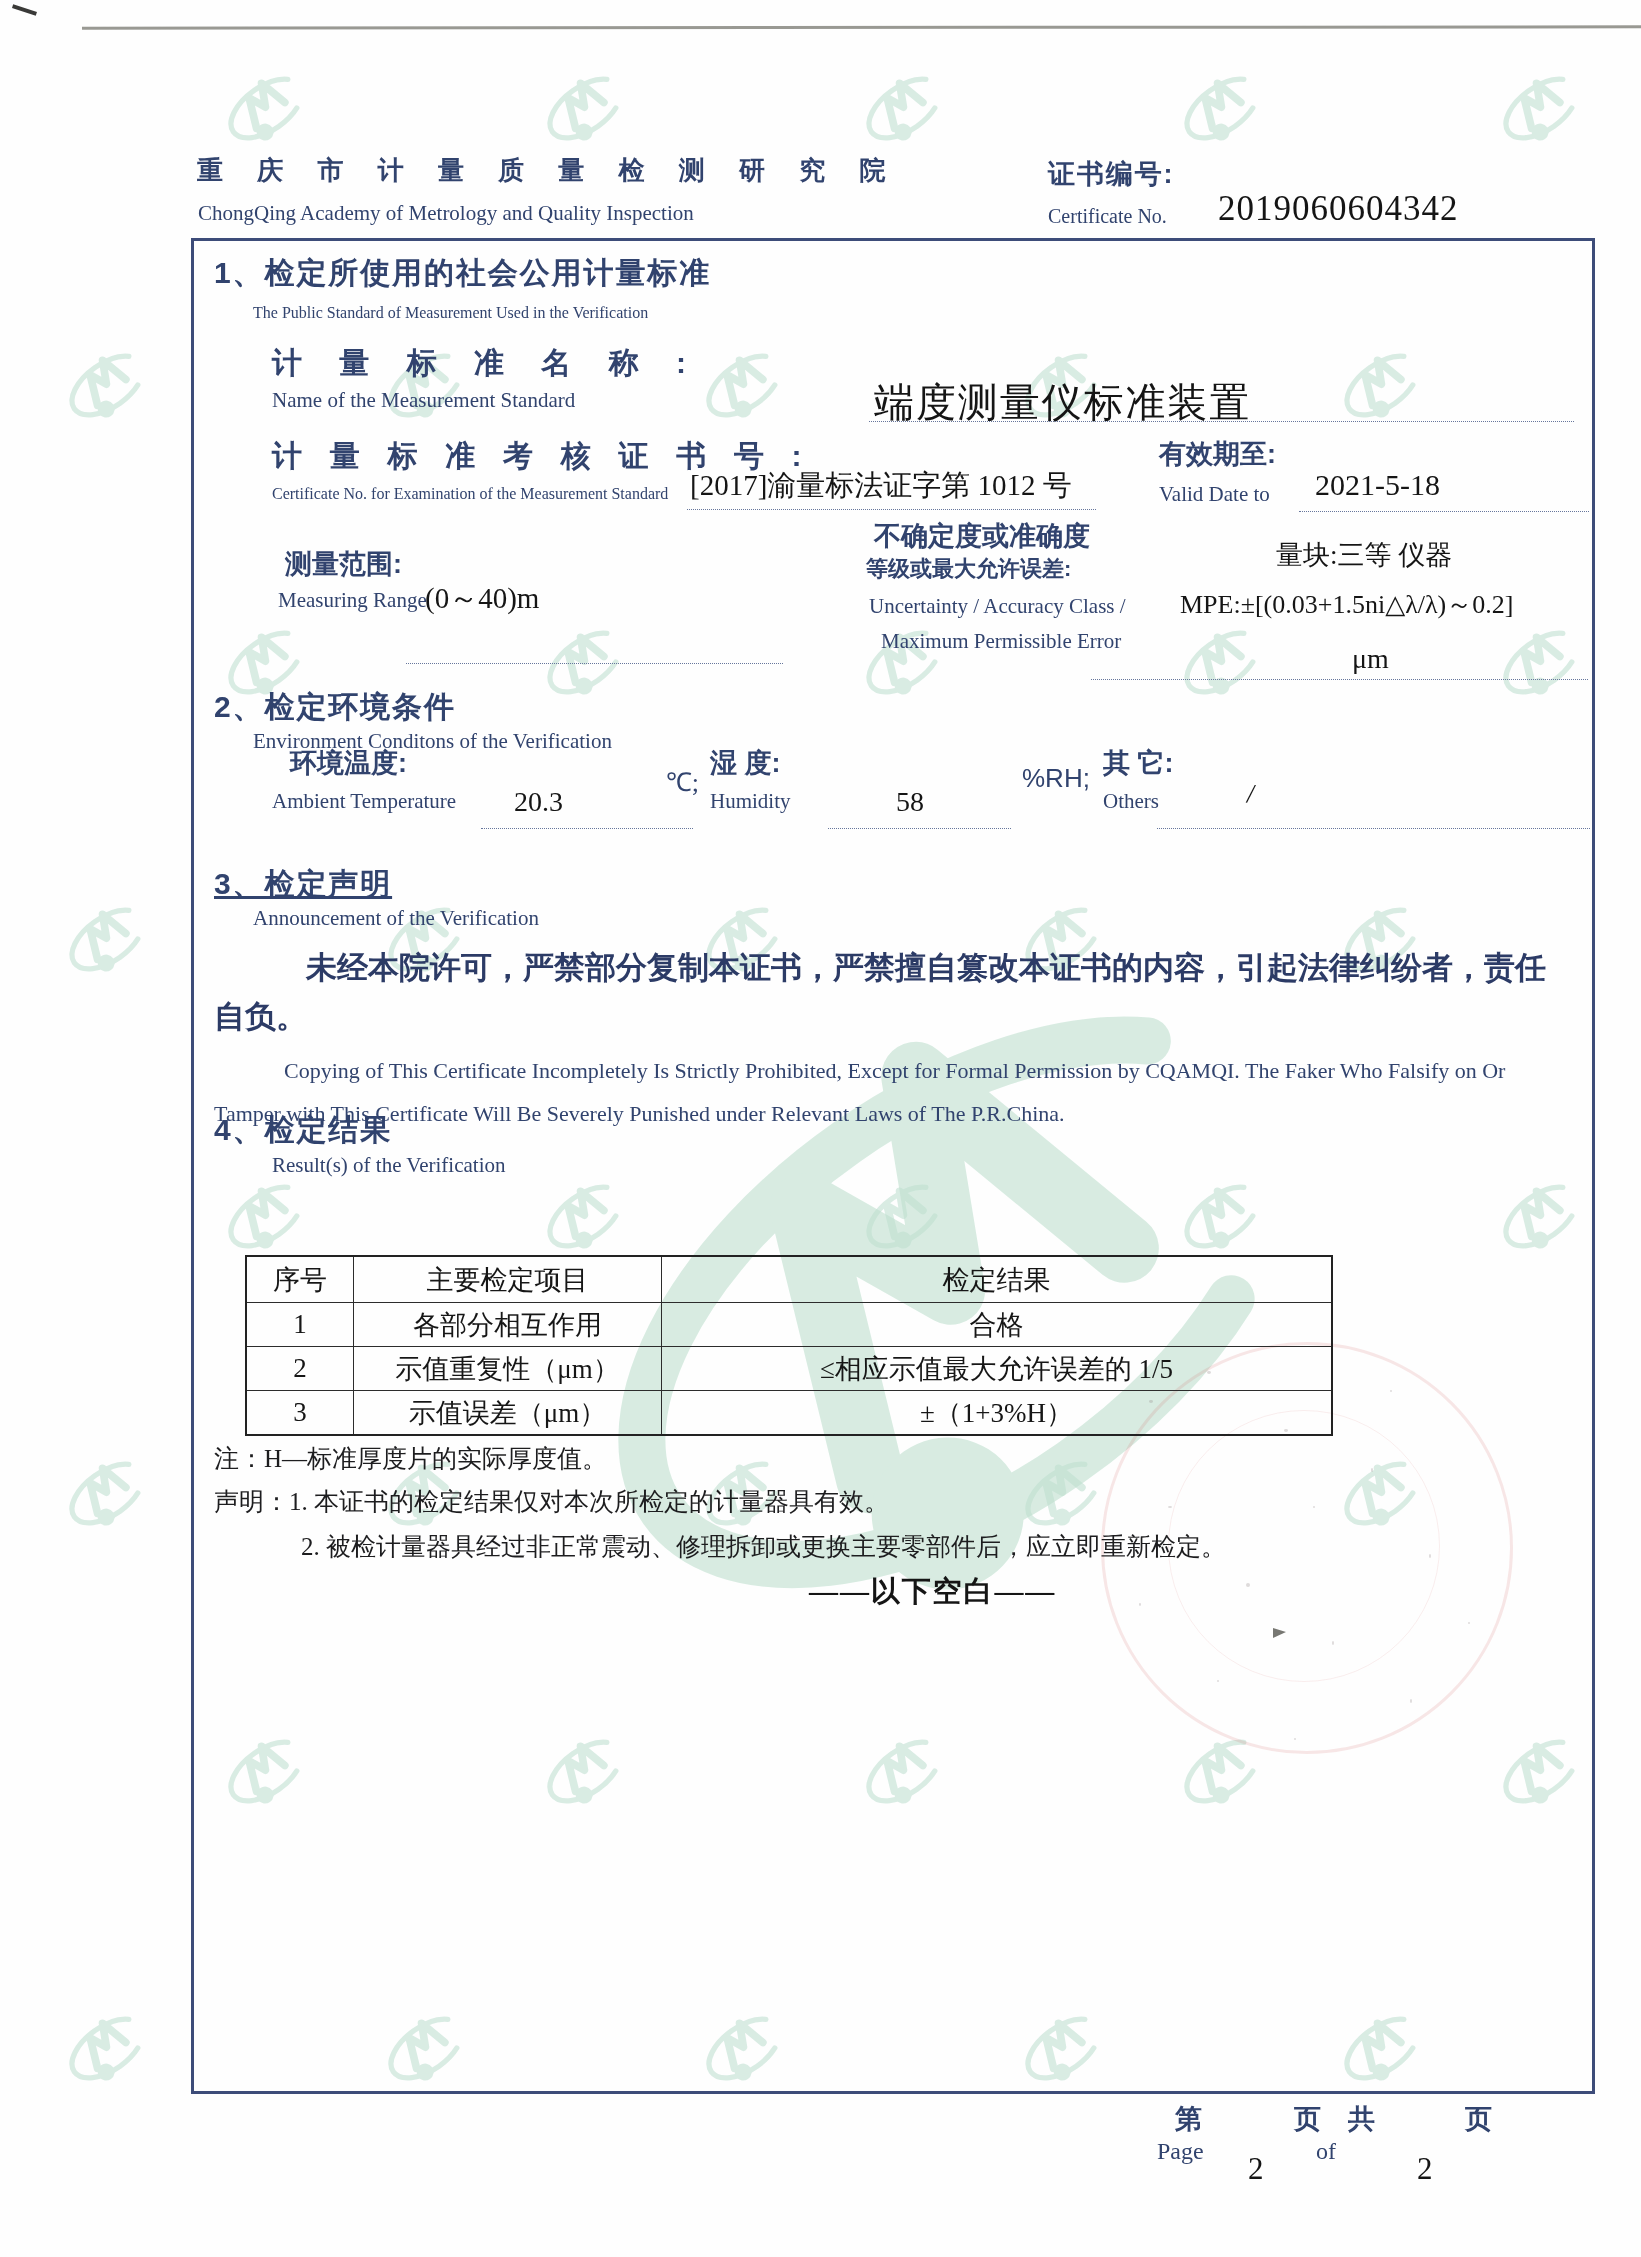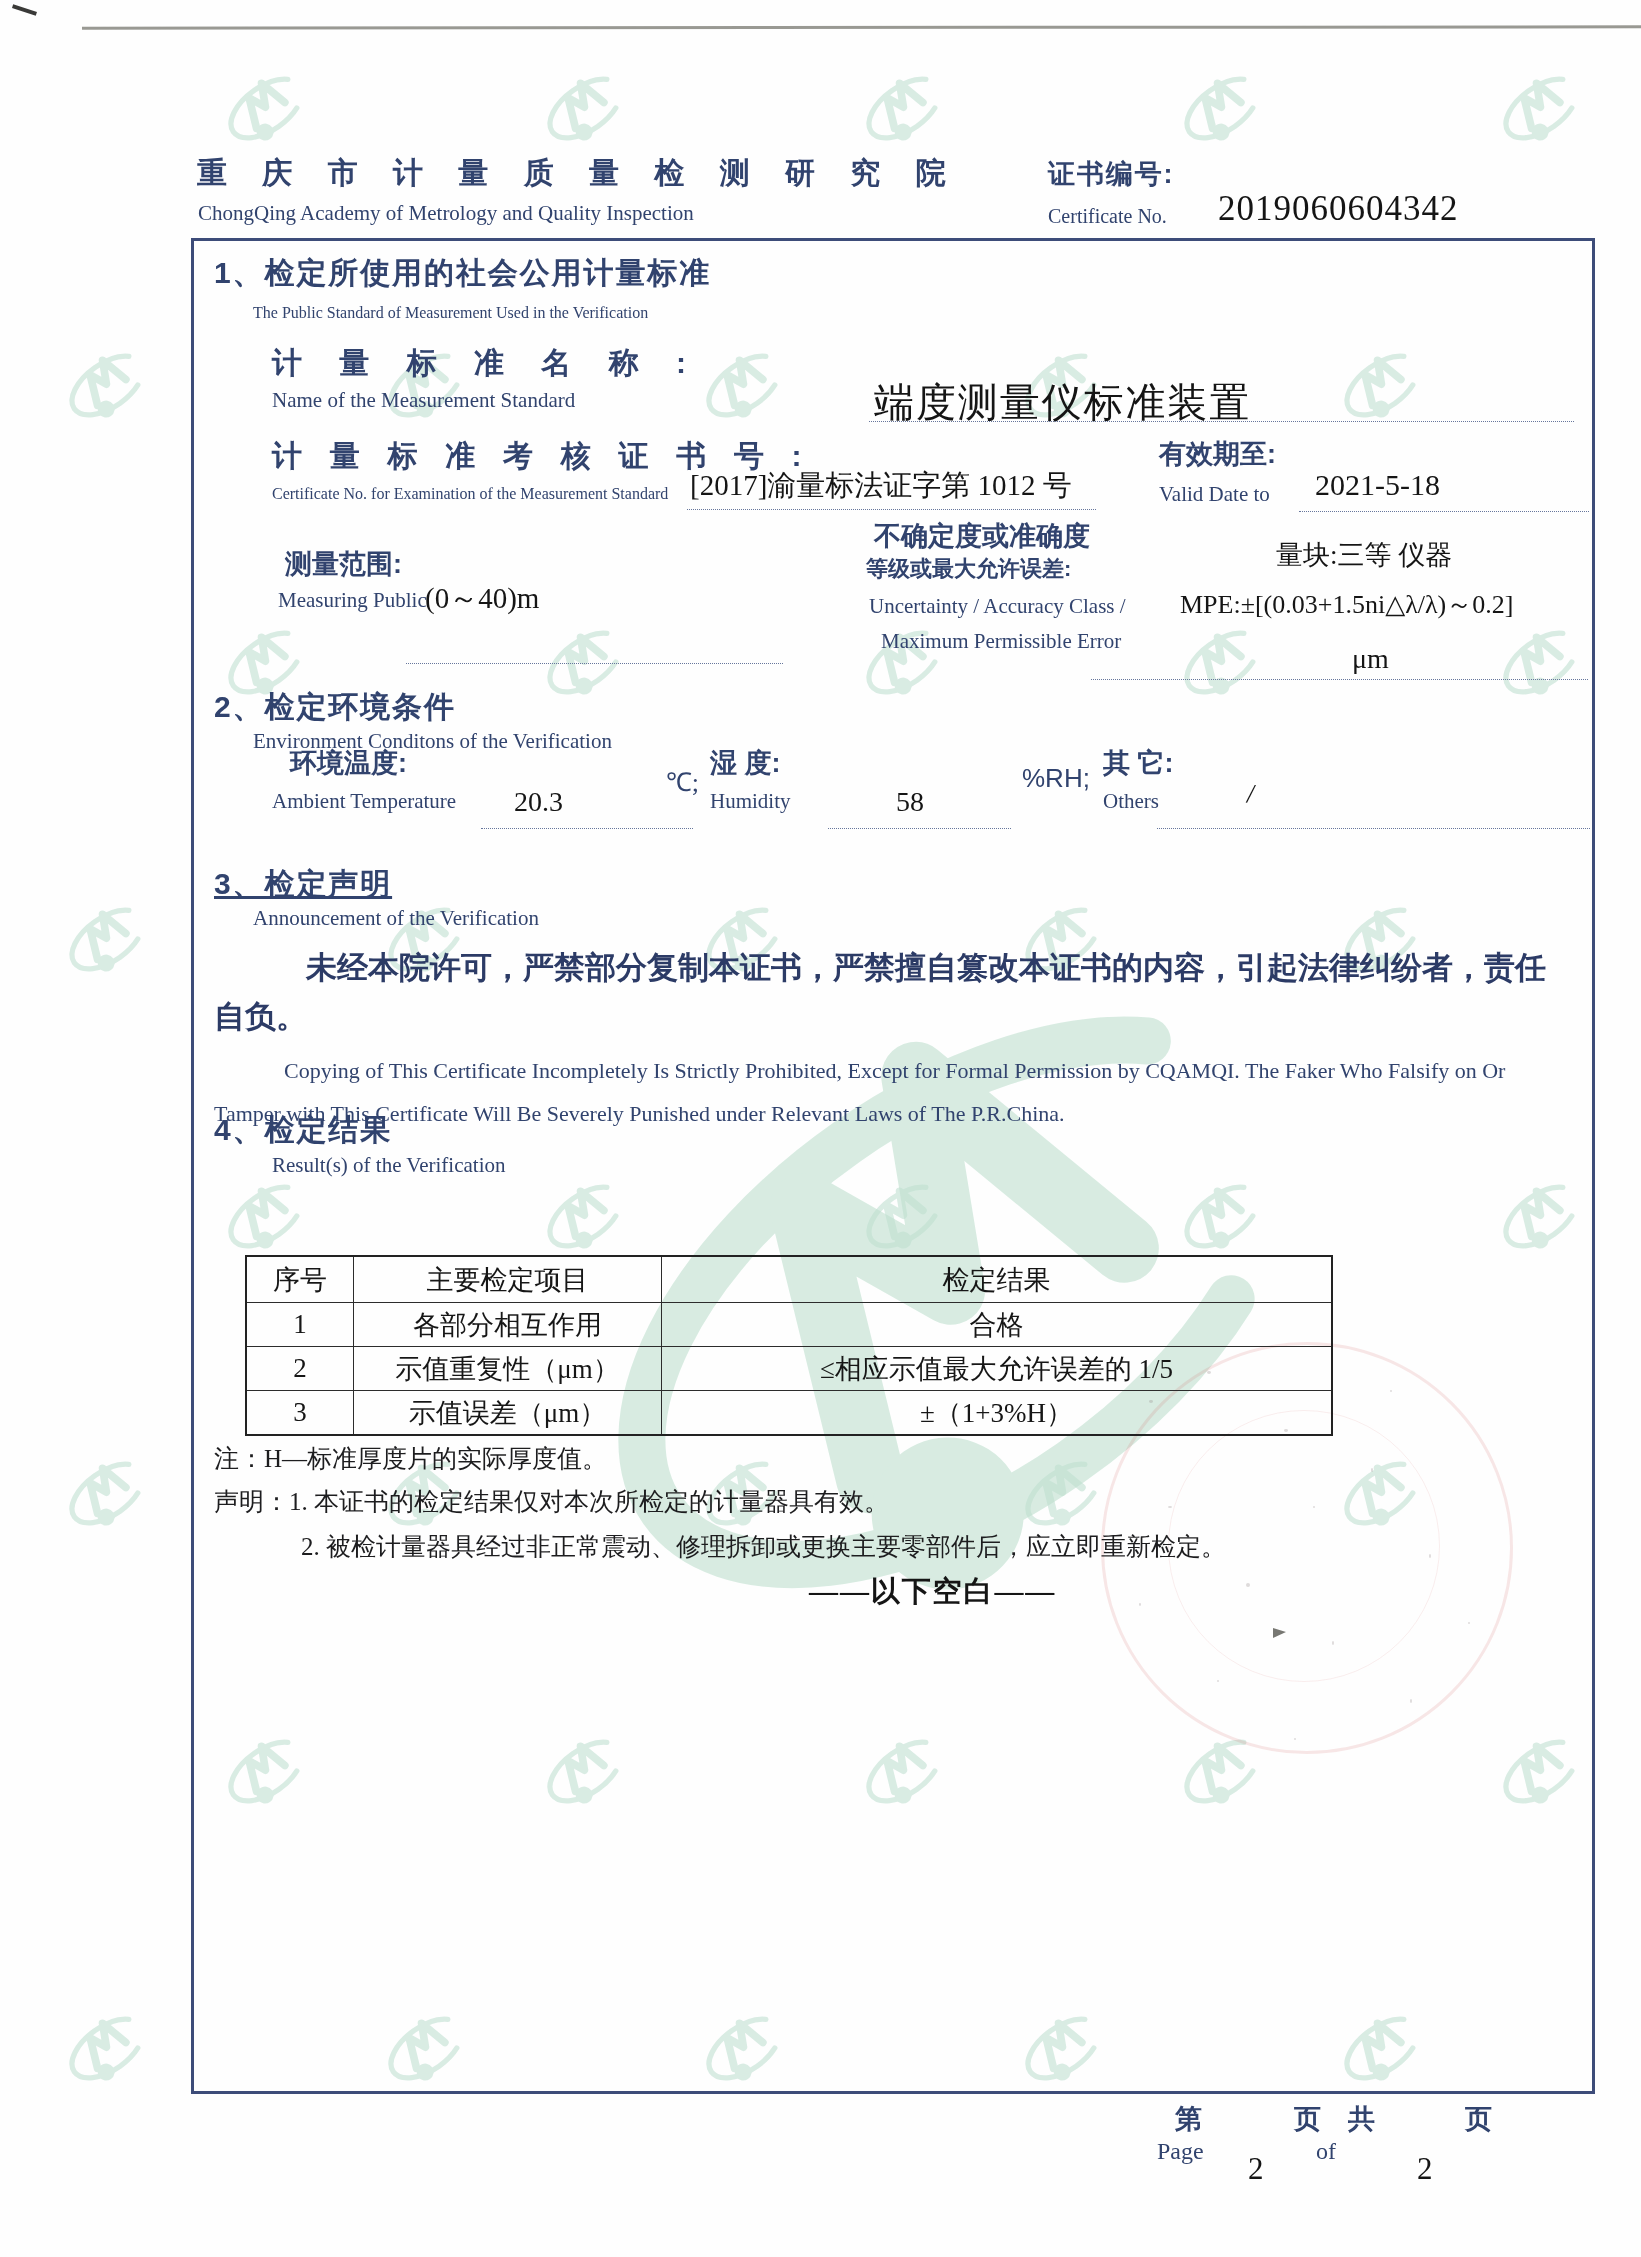--- a/index.html
+++ b/index.html
@@ -337,21 +337,21 @@
 
   <div class="stamp"></div>
   <div class="stamp2"></div>
   <div class="dark-speck" style="left:1273px;top:1628px;"></div>
 
   <div class="scan-top"></div>
   <div class="scan-mark" style="left:11.6px;top:7.7px;width:25px;height:3.9px;transform:rotate(18deg);"></div>
 
   <div class="content">
 
-    <div class="abs zh-hei" style="left:197px;top:153px;font-size:30px;letter-spacing:13.5px;">重 庆 市 计 量 质 量 检 测 研 究 院</div>
+    <div class="abs zh-hei" style="left:197px;top:153px;font-size:26px;letter-spacing:13.5px;">重 庆 市 计 量 质 量 检 测 研 究 院</div>
     <div class="abs en" style="left:198px;top:201px;font-size:21px;">ChongQing Academy of Metrology and Quality Inspection</div>
 
     <div class="abs zh-hei" style="left:1048px;top:156px;font-size:27px;letter-spacing:1.9px;">证书编号:</div>
     <div class="abs en" style="left:1048px;top:205px;font-size:20px;">Certificate No.</div>
     <div class="abs ink" style="left:1218px;top:189px;font-size:35px;letter-spacing:1px;">2019060604342</div>
 
     <div class="main-box"></div>
 
     <div class="abs zh-hei" style="left:214px;top:253px;font-size:30px;letter-spacing:1.9px;">1、检定所使用的社会公用计量标准</div>
     <div class="abs en" style="left:253px;top:304px;font-size:16px;">The Public Standard of Measurement Used in the Verification</div>
@@ -369,21 +369,21 @@
     <div class="abs zh-hei" style="left:1159px;top:436px;font-size:27px;">有效期至:</div>
     <div class="abs en" style="left:1159px;top:482px;font-size:21px;">Valid Date to</div>
     <div class="abs ink" style="left:1315px;top:468px;font-size:30px;">2021-5-18</div>
     <div class="dotted" style="left:1299px;top:511px;width:290px;"></div>
 
     <div class="abs zh-hei" style="left:874px;top:518px;font-size:27px;">不确定度或准确度</div>
     <div class="abs zh-hei" style="left:866px;top:554px;font-size:22px;">等级或最大允许误差:</div>
     <div class="abs zh-song ink" style="left:1276px;top:537px;font-size:27px;">量块:三等 仪器</div>
 
     <div class="abs zh-hei" style="left:285px;top:546px;font-size:27px;">测量范围:</div>
-    <div class="abs en" style="left:278px;top:588px;font-size:21px;">Measuring Public</div>
+    <div class="abs en" style="left:278px;top:588px;font-size:21px;">Measuring Range</div>
     <div class="abs ink" style="left:425px;top:579px;font-size:29px;">(0～40)m</div>
     <div class="dotted" style="left:406px;top:663px;width:377px;"></div>
 
     <div class="abs en" style="left:869px;top:594px;font-size:21px;">Uncertainty / Accuracy Class /</div>
     <div class="abs ink" style="left:1180px;top:587px;font-size:26px;">MPE:±[(0.03+1.5ni△λ/λ)～0.2]</div>
     <div class="abs en" style="left:881px;top:629px;font-size:21px;">Maximum Permissible Error</div>
     <div class="abs ink" style="left:1352px;top:643px;font-size:28px;">μm</div>
     <div class="dotted" style="left:1091px;top:679px;width:497px;"></div>
 
     <div class="abs zh-hei" style="left:214px;top:687px;font-size:30px;letter-spacing:1.9px;">2、检定环境条件</div>

